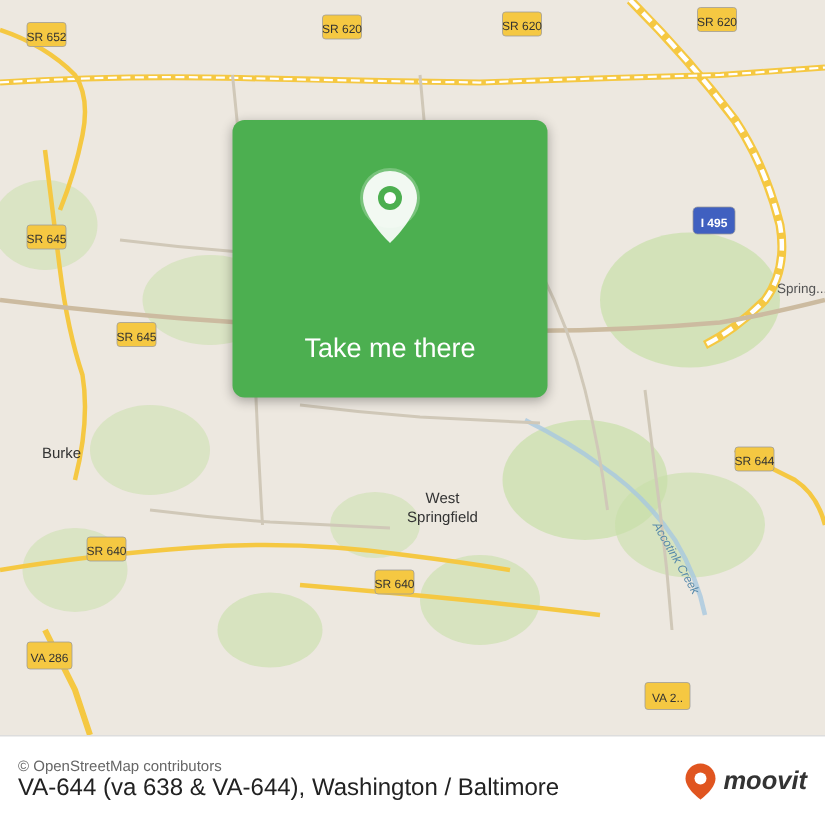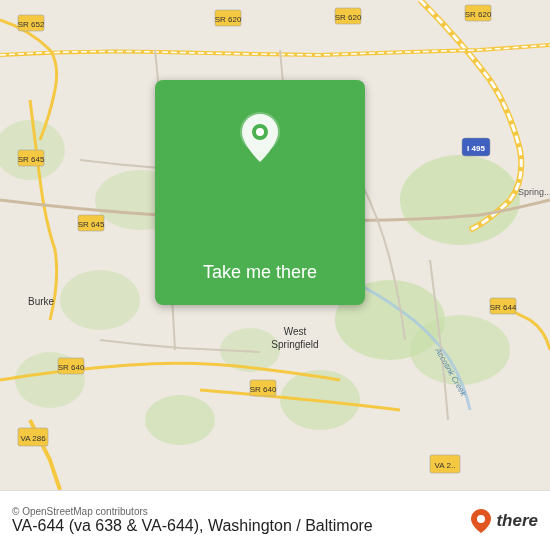--- a/index.html
+++ b/index.html
@@ -27,21 +27,21 @@
       position: absolute;
       top: 0; left: 0;
     }
 
     
     #take-me-card {
       position: absolute;
       top: 80px;
       left: 155px;
       width: 210px;
-      height: 225px;
+      height: 185px;
       background-color: #4caf50;
       border-radius: 8px;
       display: flex;
       flex-direction: column;
       align-items: center;
       justify-content: flex-end;
       padding-bottom: 22px;
       box-shadow: 0 2px 8px rgba(0,0,0,0.3);
       cursor: pointer;
     }
@@ -214,15 +214,15 @@
   <div style="display:flex; flex-direction:column; flex:1; min-width:0;justify-content:flex-end;">
     <span id="osm-credit" style="font-size:10px; color:#666;">© OpenStreetMap contributors</span>
     <span id="bottom-title" style="font-size:16px; font-weight:500; color:#222; white-space:nowrap; overflow:hidden; text-overflow:ellipsis;">VA-644 (va 638 &amp; VA-644), Washington / Baltimore</span>
   </div>
   <div id="moovit-logo" style="display:flex; align-items:center; gap:4px; flex-shrink:0;">
 
     <svg width="22" height="26" viewBox="0 0 22 26" xmlns="http://www.w3.org/2000/svg">
       <path d="M11 1 C5.5 1 1 5.5 1 11 C1 18 11 25 11 25 C11 25 21 18 21 11 C21 5.5 16.5 1 11 1Z" fill="#e05520"></path>
       <circle cx="11" cy="11" r="4" fill="white"></circle>
     </svg>
-    <span style="font-size:17px; font-weight:800; color:#333; font-style:italic; font-family:Arial;">there</span>
+    <span style="font-size:17px; font-weight:800; color:#333; font-style:italic; font-family:Arial;">moovit</span>
   </div>
 </div>
 
 </body></html>

